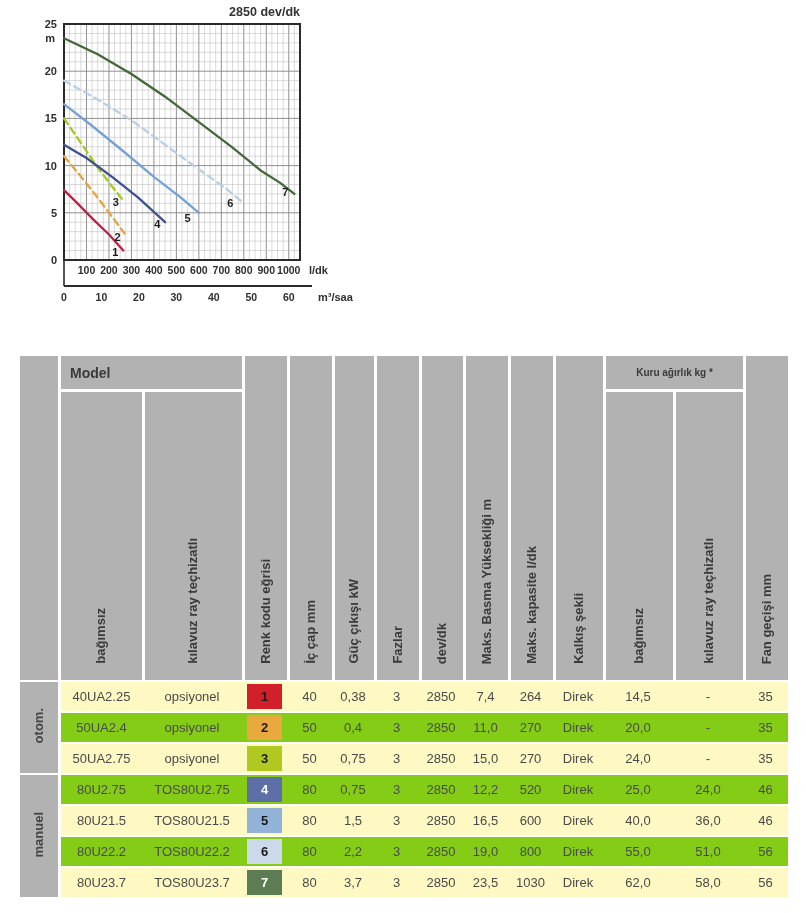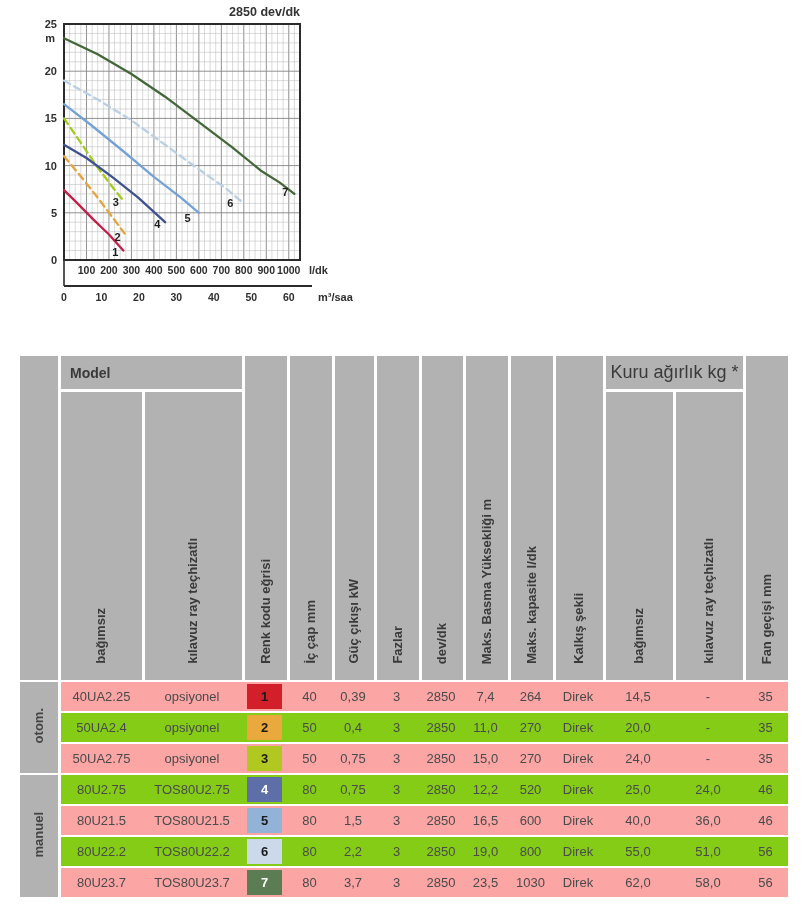--- a/index.html
+++ b/index.html
@@ -19,35 +19,35 @@
   
   td.hc{background:#b2b2b2;vertical-align:bottom;text-align:center;padding:0 0 12px 0;}
   td.hc.sl{border-left:3px solid #ffffff;}
   td.h1{height:36px;vertical-align:middle;padding:0;}
   td.h2{height:288px;}
   td.model-h{
     background:#b2b2b2;text-align:left;padding-left:9px;font-weight:bold;
     font-size:14px;color:#3a3a3a;border-bottom:3px solid #ffffff;vertical-align:middle;
   }
   td.kuru-h{
-    background:#b2b2b2;text-align:center;font-weight:normal;font-size:18px;color:#3a3a3a;
+    background:#b2b2b2;text-align:center;font-weight:bold;font-size:10px;color:#3a3a3a;
     border-bottom:3px solid #ffffff;border-left:3px solid #ffffff;vertical-align:middle;
   }
   td.corner-h{background:#b2b2b2;border-right:3px solid #ffffff;}
   .vtext{
     writing-mode:vertical-rl;transform:rotate(180deg);
     font-weight:bold;color:#3a3a3a;font-size:13px;line-height:1.1;
     white-space:nowrap;margin:0 auto;display:inline-block;
   }
   
   td.bc{
     height:29px;border-top:2px solid #ffffff;text-align:center;
     font-size:13px;color:#4a4a4a;vertical-align:middle;
   }
-  tr.pink td.bc{background:#fca5a5;}
+  tr.pink td.bc{background:#fef9c3;}
   tr.white td.bc{background:#84cc16;}
   td.gc{background:#b2b2b2 !important;border-right:3px solid #ffffff;vertical-align:middle;text-align:center;}
   td.gc .gl{font-size:13px;color:#444444;}
   .swatch{
     height:25px;margin:1px 4px;display:flex;align-items:center;justify-content:center;
     font-weight:bold;font-size:13px;
   }
 </style>
 </head>
 <body>
@@ -208,21 +208,21 @@
     </tbody>
     <tbody id="spec-body">
         <tr class="pink">
           <td class="gc bc" rowspan="3"><div class="vtext gl">otom.</div></td>
           <td class="bc">40UA2.25</td>
           <td class="bc">opsiyonel</td>
           <td class="bc">
             <div class="swatch" style="background: rgb(210, 32, 42); color: rgb(26, 26, 26);">1</div>
           </td>
           <td class="bc">40</td>
-          <td class="bc">0,39</td>
+          <td class="bc">0,38</td>
           <td class="bc">3</td>
           <td class="bc">2850</td>
           <td class="bc">7,4</td>
           <td class="bc">264</td>
           <td class="bc">Direk</td>
           <td class="bc">14,5</td>
           <td class="bc">-</td>
           <td class="bc">35</td>
         </tr>
         <tr class="white">

